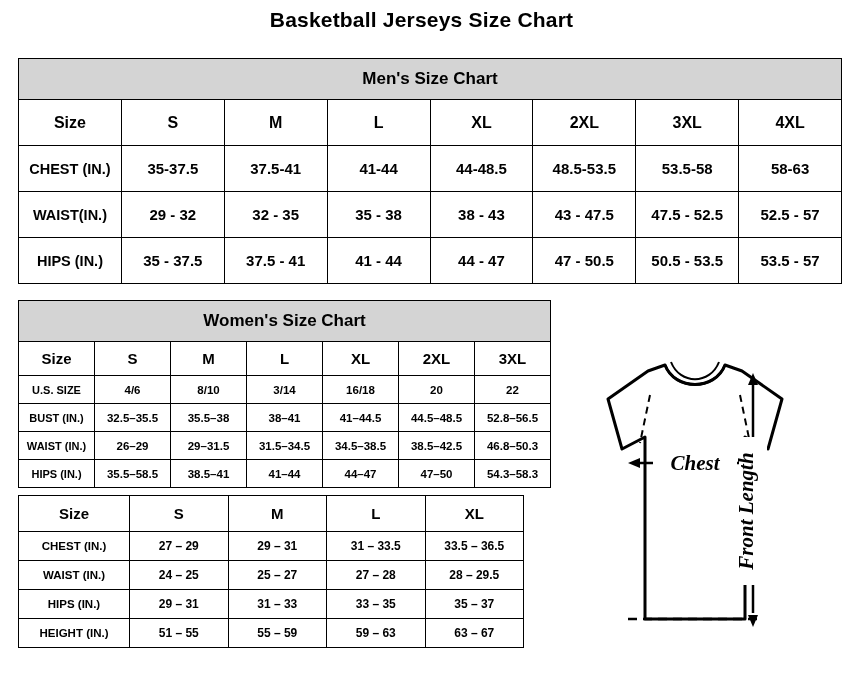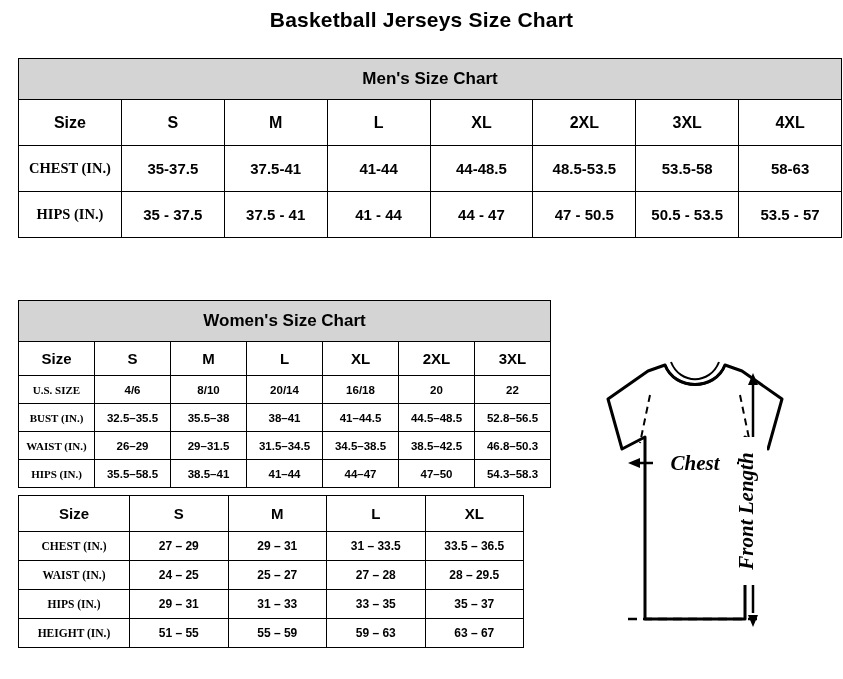--- a/index.html
+++ b/index.html
@@ -35,21 +35,20 @@
   }
   .caption-cell {
     background: #d4d4d4;
     font-weight: bold;
   }
   .hdr-cell {
     font-weight: bold;
   }
   .rowlabel {
     font-weight: bold;
-    font-family: Liberation Serif, serif;
   }
 
   
   #mens-wrap {
     position: absolute;
     left: 18px;
     top: 58px;
     width: 806px;
   }
   #mens-table {
@@ -163,20 +162,30 @@
       <td class="rowlabel">CHEST (IN.)</td>
       <td>35-37.5</td>
       <td>37.5-41</td>
       <td>41-44</td>
       <td>44-48.5</td>
       <td>48.5-53.5</td>
       <td>53.5-58</td>
       <td>58-63</td>
     </tr>
     <tr>
+      <td class="rowlabel">WAIST(IN.)</td>
+      <td>29 - 32</td>
+      <td>32 - 35</td>
+      <td>35 - 38</td>
+      <td>38 - 43</td>
+      <td>43 - 47.5</td>
+      <td>47.5 - 52.5</td>
+      <td>52.5 - 57</td>
+    </tr>
+    <tr>
       <td class="rowlabel">HIPS (IN.)</td>
       <td>35 - 37.5</td>
       <td>37.5 - 41</td>
       <td>41 - 44</td>
       <td>44 - 47</td>
       <td>47 - 50.5</td>
       <td>50.5 - 53.5</td>
       <td>53.5 - 57</td>
     </tr>
   </tbody>
@@ -195,21 +204,21 @@
       <td class="hdr-cell">M</td>
       <td class="hdr-cell">L</td>
       <td class="hdr-cell">XL</td>
       <td class="hdr-cell">2XL</td>
       <td class="hdr-cell">3XL</td>
     </tr>
     <tr>
       <td class="rowlabel">U.S. SIZE</td>
       <td>4/6</td>
       <td>8/10</td>
-      <td>20/14</td>
+      <td>3/14</td>
       <td>16/18</td>
       <td>20</td>
       <td>22</td>
     </tr>
     <tr>
       <td class="rowlabel">BUST  (IN.)</td>
       <td>32.5–35.5</td>
       <td>35.5–38</td>
       <td>38–41</td>
       <td>41–44.5</td>

